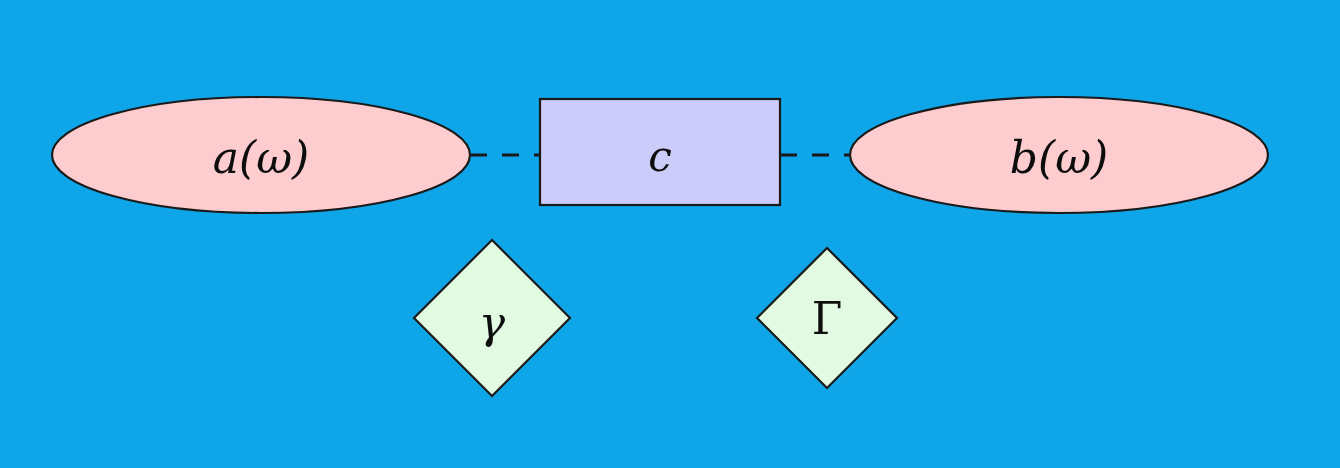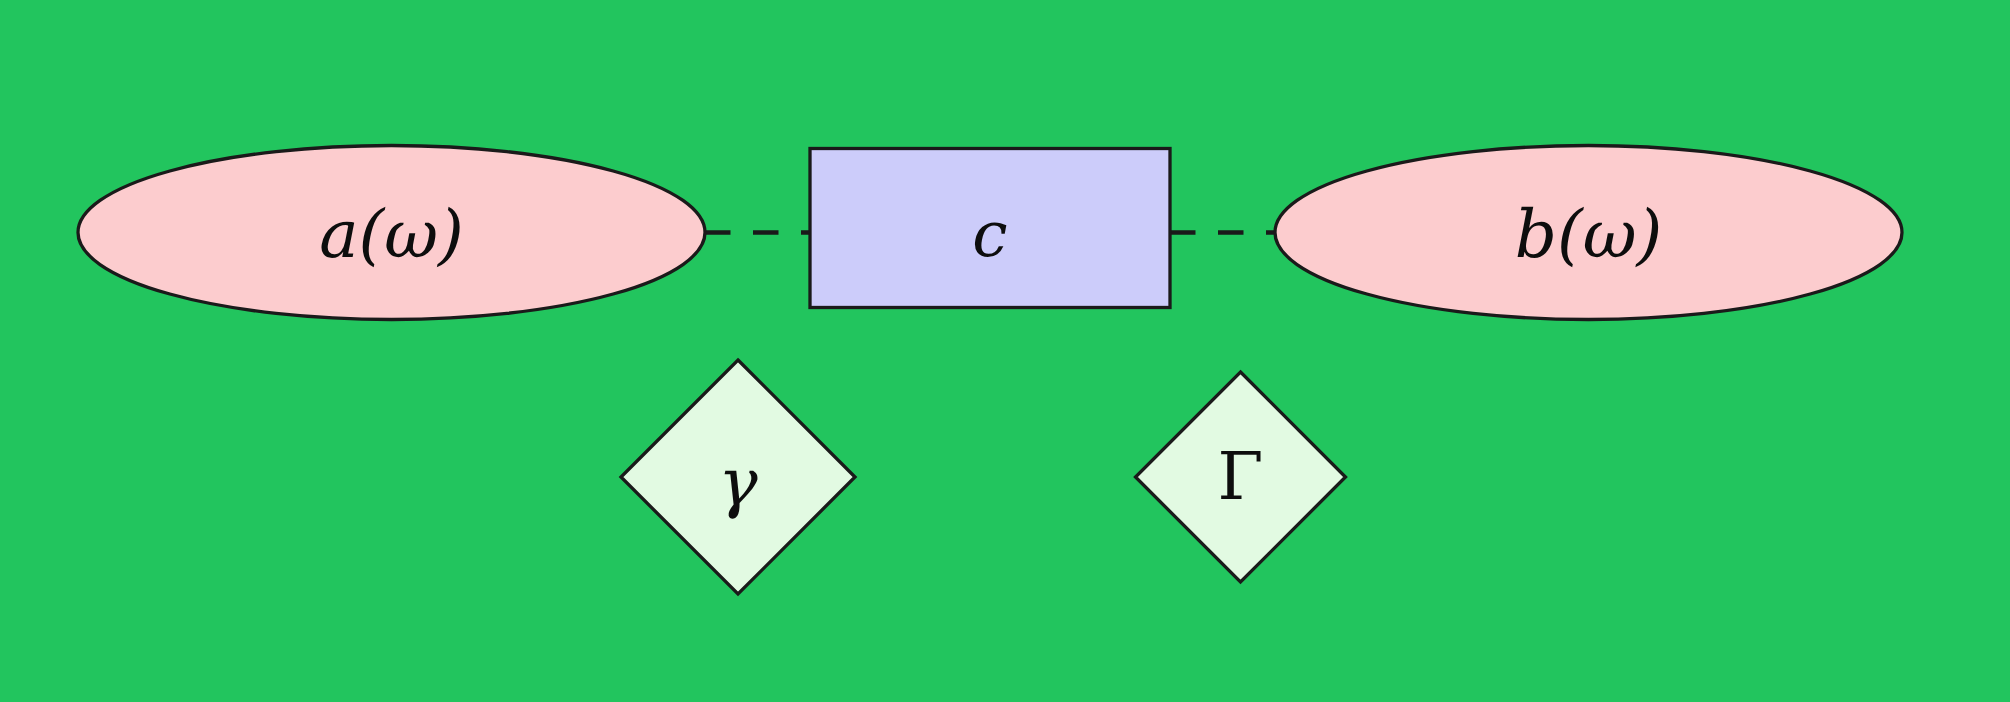--- a/index.html
+++ b/index.html
@@ -8,21 +8,21 @@
     padding: 0;
     background: #ffffff;
   }
   body {
     font-family: "DejaVu Sans", sans-serif;
   }
   #canvas {
     position: relative;
     width: 1340px;
     height: 468px;
-    background: #22c55e;
+    background: #0ea5e9;
     overflow: hidden;
   }
   #diagram-svg {
     position: absolute;
     top: 0;
     left: 0;
     width: 1340px;
     height: 468px;
     display: block;
   }

